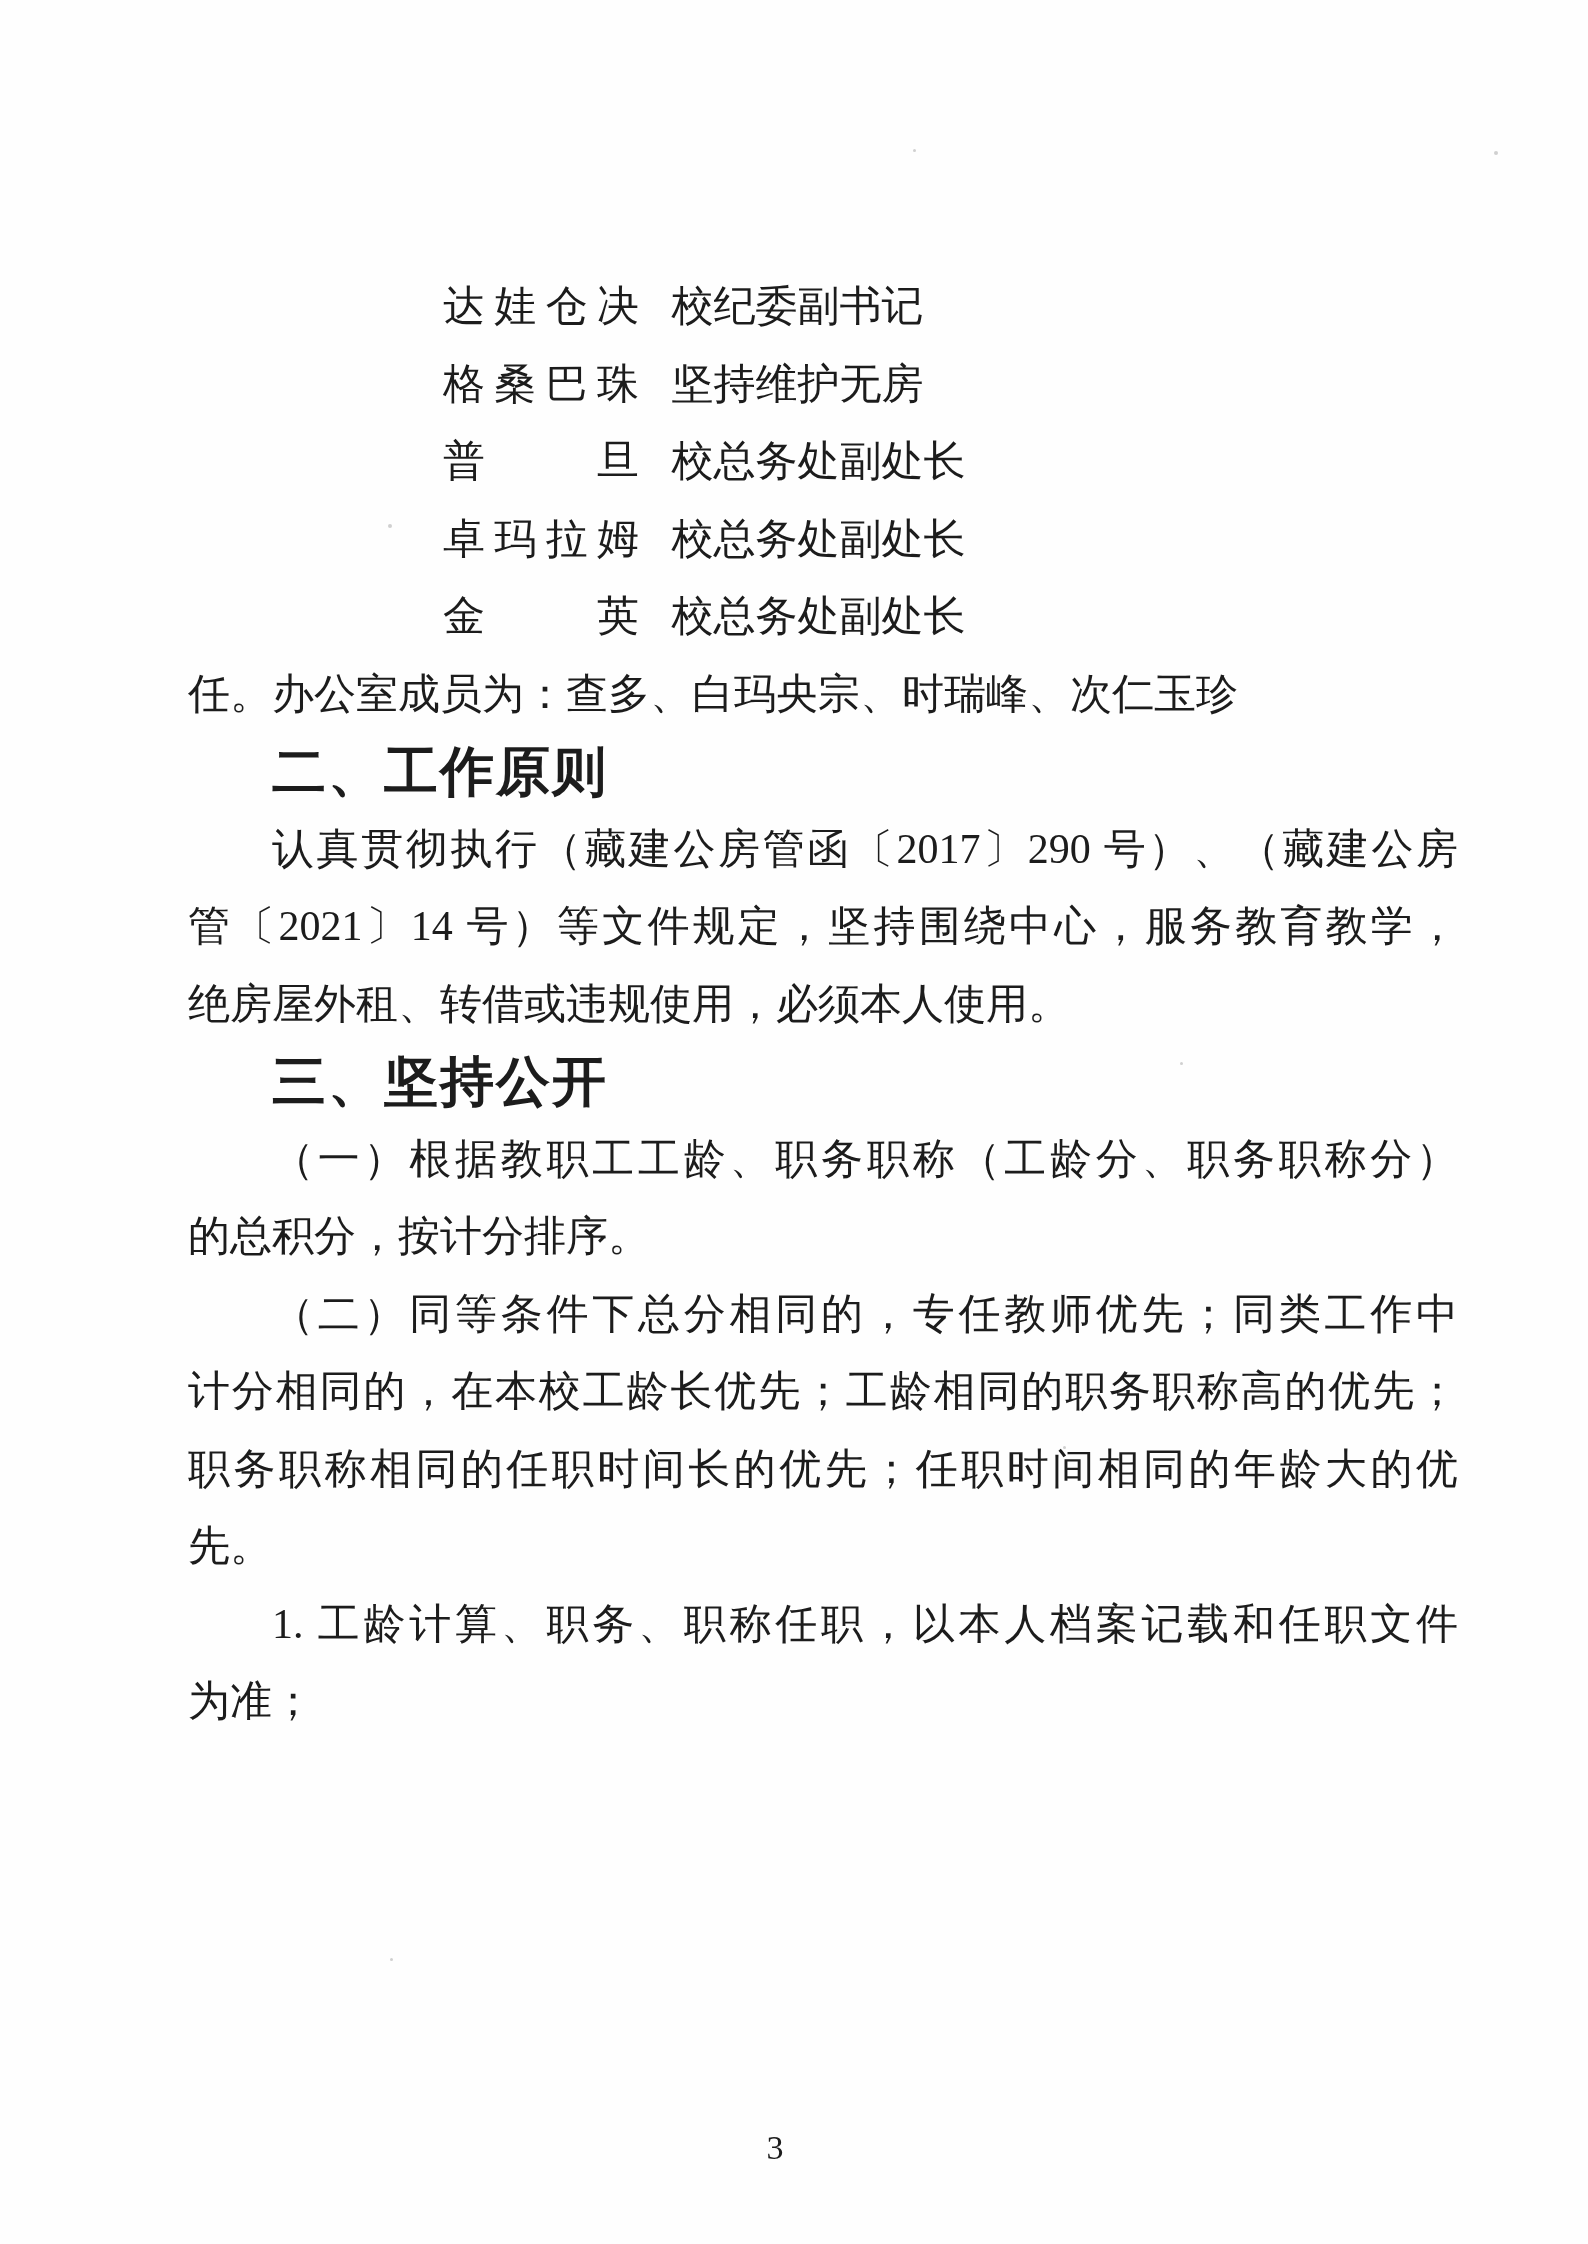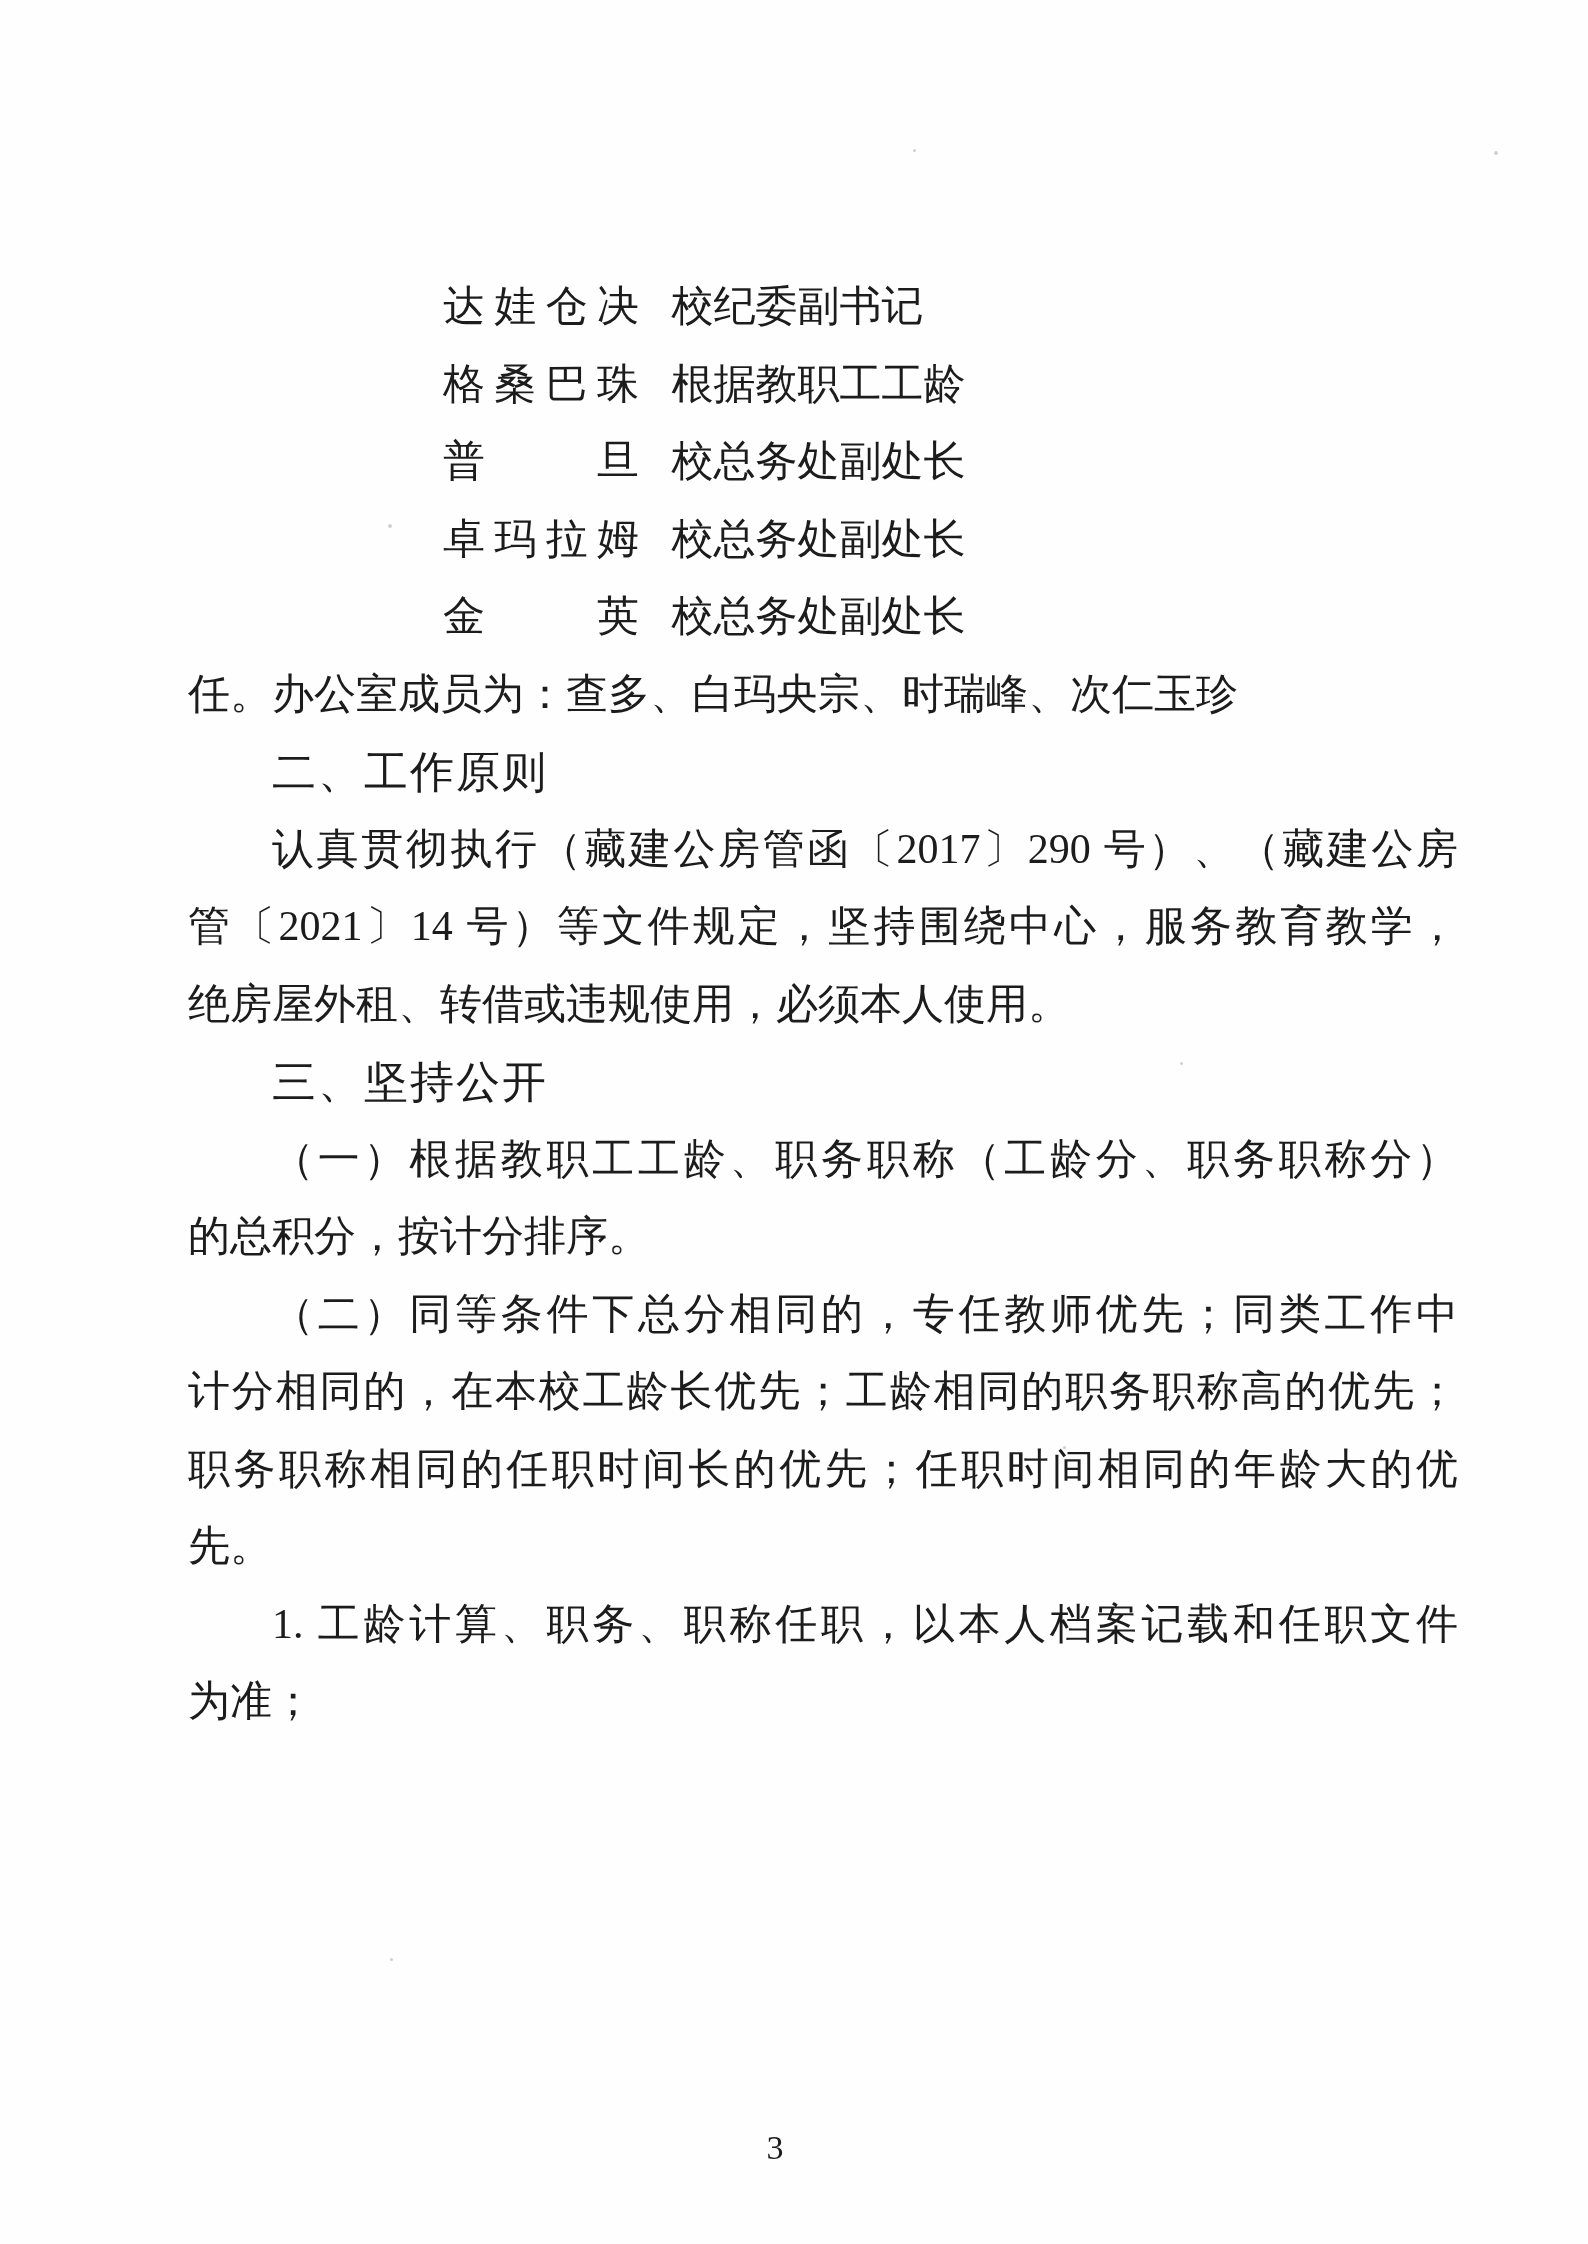--- a/index.html
+++ b/index.html
@@ -47,22 +47,22 @@
     text-align-last: justify;
     vertical-align: top;
   }
   .roster-title {
     display: inline-block;
     margin-left: 22px;
     vertical-align: top;
   }
   .heading {
     font-family: "Liberation Sans", "DejaVu Sans", sans-serif;
-    font-weight: 400;
-    font-size: 44px;
+    font-weight: 700;
+    font-size: 54px;
     letter-spacing: 2px;
   }
   .page-number {
     position: absolute;
     top: 2128px;
     left: 0;
     width: 1550px;
     text-align: center;
     font-size: 34px;
     line-height: 40px;
@@ -80,21 +80,21 @@
 <div class="page">
 
   <div class="doc">
 
     <div class="roster-row">
       <span class="roster-name">达娃仓决</span>
       <span class="roster-title">校纪委副书记</span>
     </div>
     <div class="roster-row">
       <span class="roster-name">格桑巴珠</span>
-      <span class="roster-title">根据教职工工龄</span>
+      <span class="roster-title">坚持维护无房</span>
     </div>
     <div class="roster-row">
       <span class="roster-name">普旦</span>
       <span class="roster-title">校总务处副处长</span>
     </div>
     <div class="roster-row">
       <span class="roster-name">卓玛拉姆</span>
       <span class="roster-title">校总务处副处长</span>
     </div>
     <div class="roster-row">

